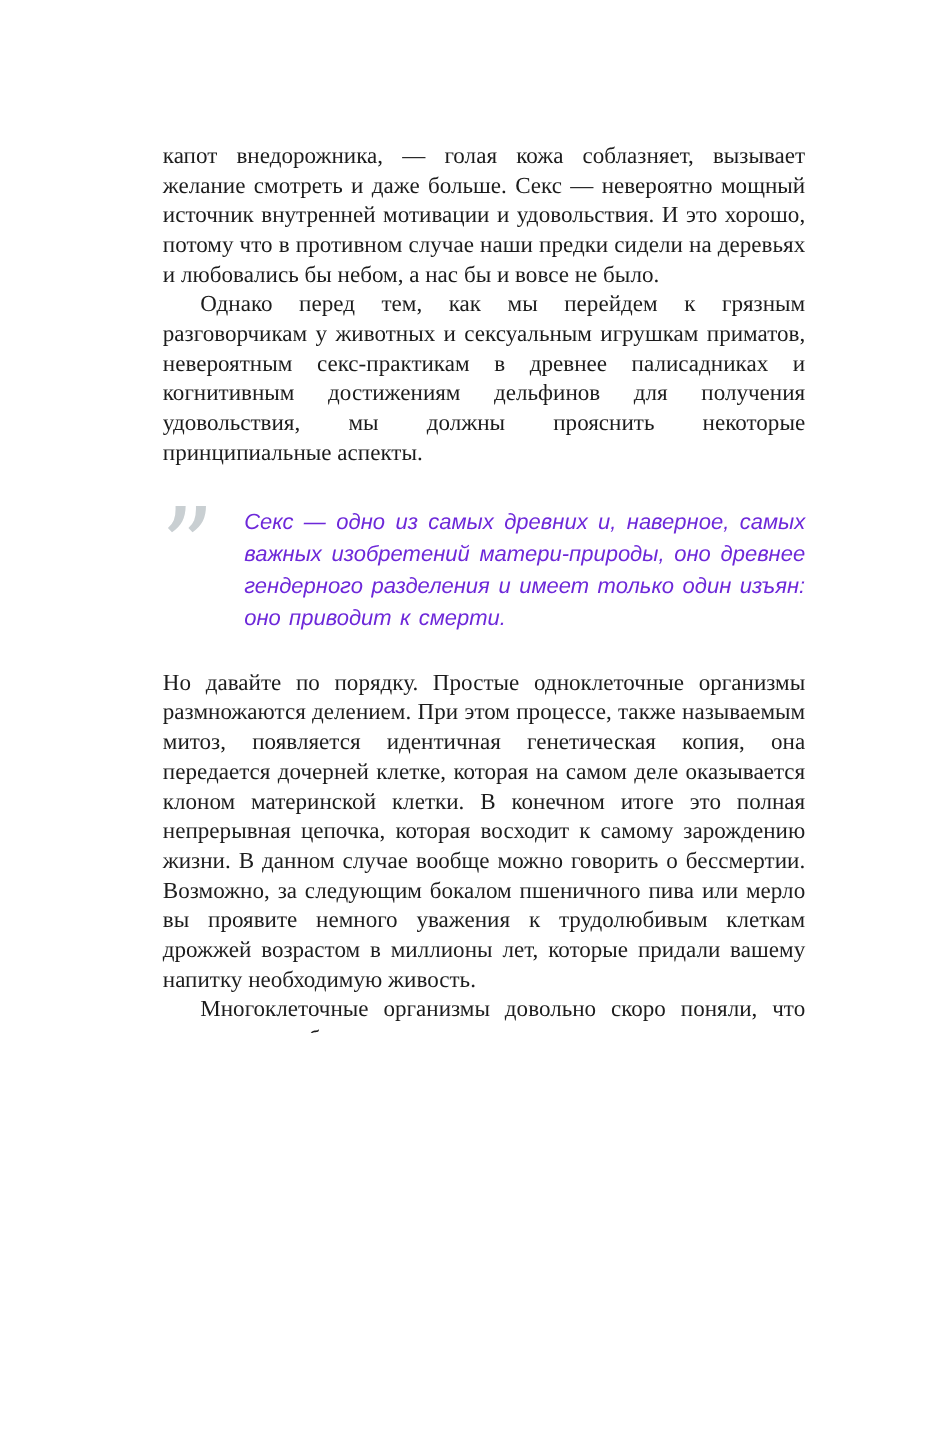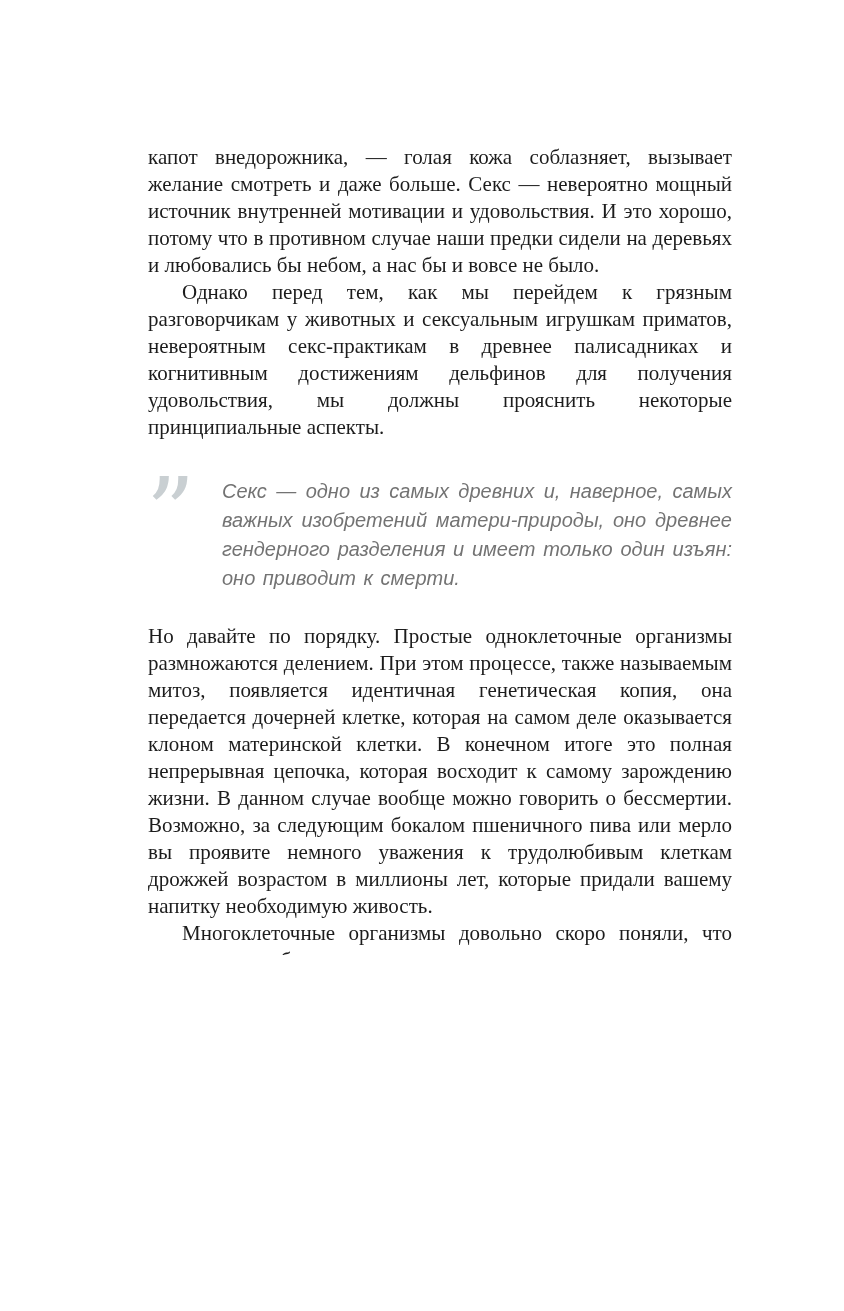--- a/index.html
+++ b/index.html
@@ -4,21 +4,21 @@
 <style>
   html, body {
     margin: 0;
     padding: 0;
     background: #ffffff;
   }
   .page {
     position: relative;
     width: 844px;
     height: 939px;
-    margin: 16px auto;
+    margin: 0 auto;
     background: #ffffff;
     box-sizing: border-box;
     overflow: hidden;
     color: #1c1c1c;
   }
   .page-body {
     position: absolute;
     top: 128px;
     left: 148px;
     width: 584px;
@@ -53,21 +53,21 @@
     color: #c9cfd2;
     letter-spacing: -4px;
     user-select: none;
   }
   .quote-text {
     margin: 0;
     font-family: "Liberation Sans", "DejaVu Sans", sans-serif;
     font-style: italic;
     font-size: 20px;
     line-height: 29px;
-    color: #737373;
+    color: #6d28d9;
     text-align: justify;
     text-align-last: left;
     word-spacing: 2px;
   }
   .page-footer {
     position: absolute;
     left: 148px;
     right: 113px;
     top: 1196px;
     display: flex;

